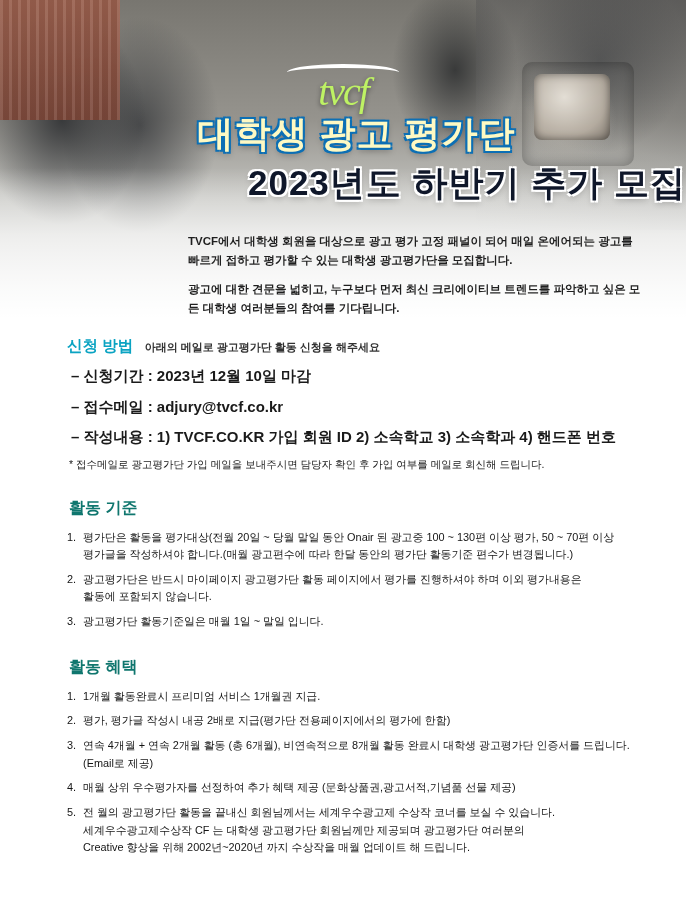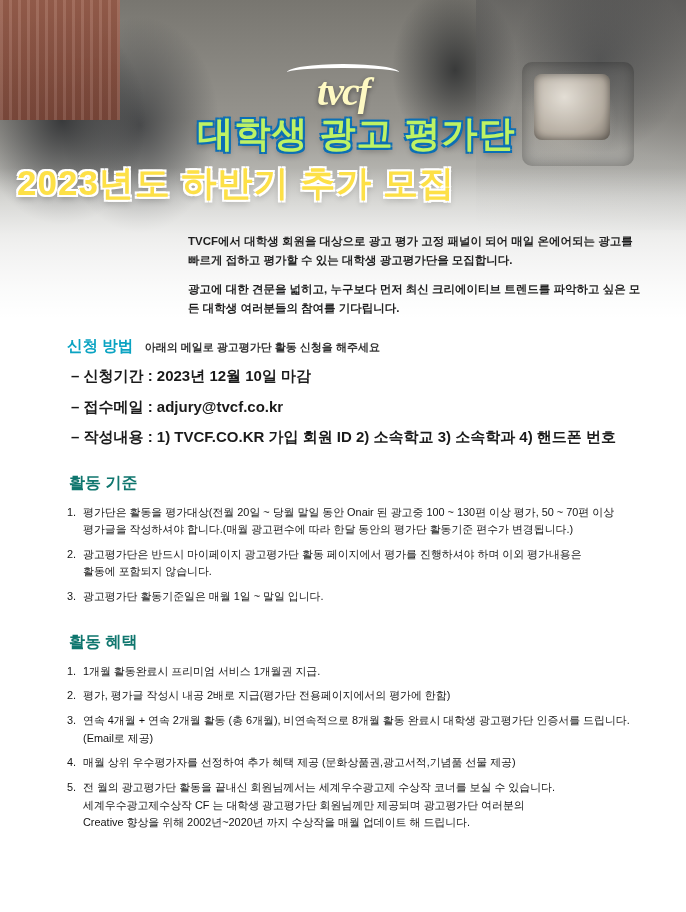--- a/index.html
+++ b/index.html
@@ -81,56 +81,56 @@
     height: 150px;
     background: linear-gradient(180deg, rgba(255,255,255,0) 0%, rgba(255,255,255,0.65) 45%, rgba(255,255,255,1) 100%);
   }
 
   .logo {
     position: absolute;
     left: 0; right: 0; top: 68px;
     text-align: center;
     font-family: "Liberation Serif", serif;
     font-size: 40px;
-    font-weight: 700;
+    font-weight: 400;
     font-style: italic;
     letter-spacing: -2px;
-    color: #fef9c3;
+    color: #bef264;
     text-shadow: 0 2px 5px rgba(0,0,0,0.45);
   }
   .logo .swoosh {
     display: inline-block;
     width: 112px; height: 10px;
     border-top: 4px solid #ffffff;
     border-radius: 60% 60% 0 0 / 100% 100% 0 0;
     position: absolute;
     left: 50%; top: -4px;
     transform: translateX(-50%);
   }
 
   .title-1 {
     position: absolute;
     left: 0; right: 0; top: 110px;
     text-align: center;
     font-size: 36px;
     font-weight: 700;
     letter-spacing: 1px;
-    color: #bef264;
+    color: #fef9c3;
     text-shadow: 2px 2px 0 #0c6fb5, -2px 2px 0 #0c6fb5, 2px -2px 0 #0c6fb5, -2px -2px 0 #0c6fb5,
                  0 3px 6px rgba(0,0,0,0.35);
     padding-left: 27px;
   }
   .title-2 {
     position: absolute;
     left: 17px; right: 0; top: 160px;
-    text-align: left;
+    text-align: right;
     font-size: 35px;
     font-weight: 700;
     letter-spacing: 1px;
-    color: #fde047;
+    color: #0f172a;
     text-shadow: 2px 2px 0 #ffffff, -2px 2px 0 #ffffff, 2px -2px 0 #ffffff, -2px -2px 0 #ffffff,
                  0 3px 6px rgba(0,0,0,0.25);
   }
 
   .hero-copy {
     position: absolute;
     left: 188px;
     right: 42px;
     top: 232px;
     font-size: 11.5px;
@@ -235,20 +235,21 @@
     <div>
       <h2 class="sec-head">
         <span>신청 방법</span>
         <span class="sub">아래의 메일로 광고평가단 활동 신청을 해주세요</span>
       </h2>
       <ul class="apply-list">
         <li>– 신청기간 : 2023년 12월 10일 마감</li>
         <li>– 접수메일 : adjury@tvcf.co.kr</li>
         <li>– 작성내용 : 1) TVCF.CO.KR 가입 회원 ID    2) 소속학교    3) 소속학과    4) 핸드폰 번호</li>
       </ul>
+      <p class="note">* 접수메일로 광고평가단 가입 메일을 보내주시면 담당자 확인 후 가입 여부를 메일로 회신해 드립니다.</p>
     </div>
 
     <div class="block">
       <h2 class="block-title">활동 기준</h2>
       <ul class="num-list">
         <li>
           <span class="n">1.</span>
           <span class="ind">평가단은 활동을 평가대상(전월 20일 ~ 당월 말일 동안 Onair 된 광고중 100 ~ 130편 이상 평가, 50 ~ 70편 이상</span>
           <span class="ind">평가글을 작성하셔야 합니다.(매월 광고편수에 따라 한달 동안의 평가단 활동기준 편수가 변경됩니다.)</span>
         </li>

